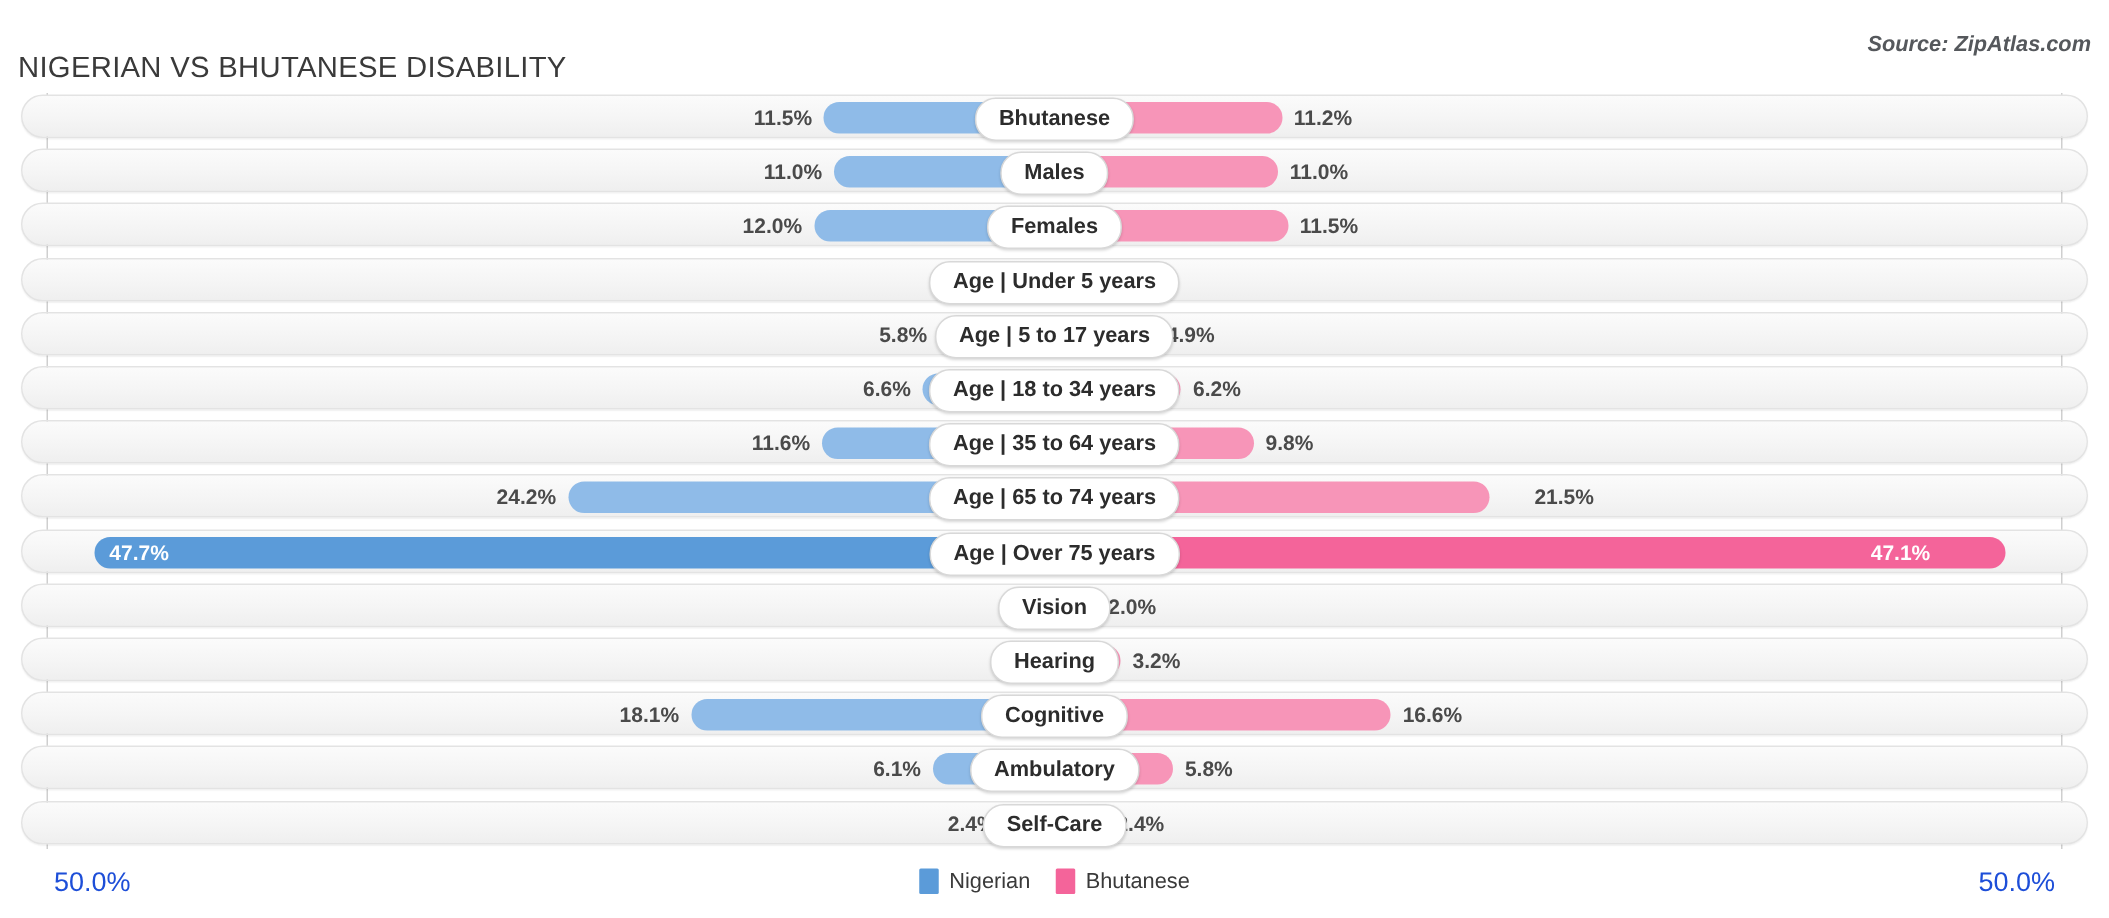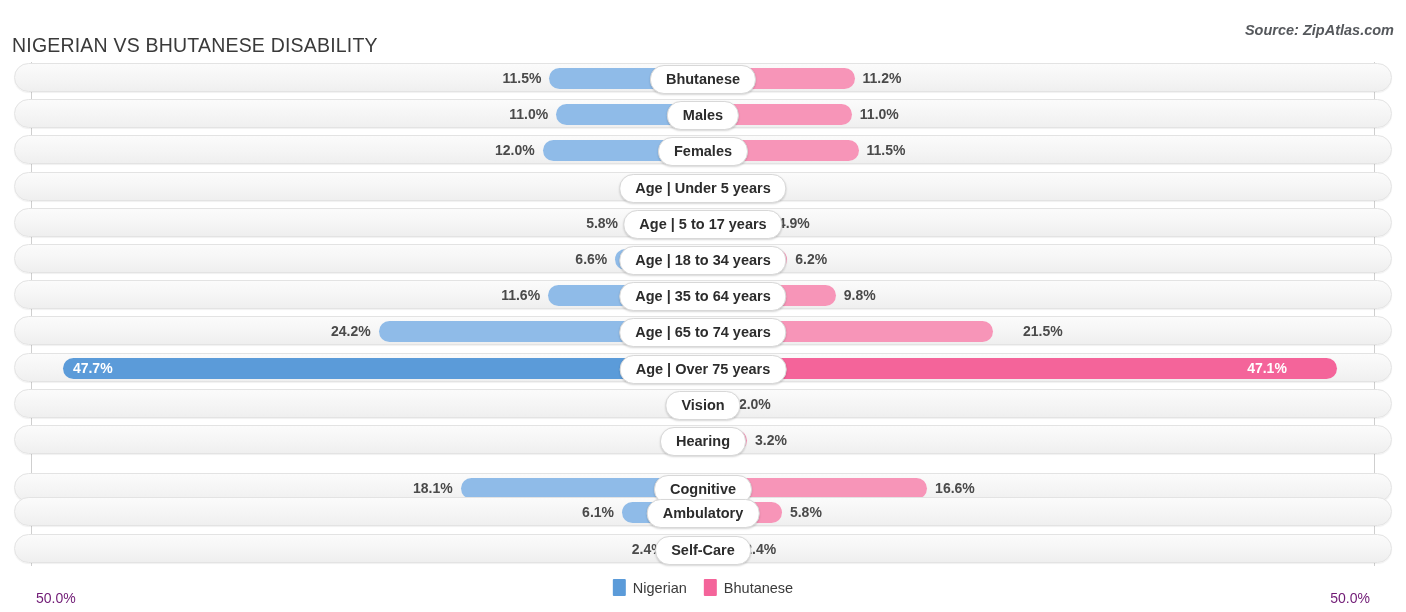--- a/index.html
+++ b/index.html
@@ -75,22 +75,22 @@
     font-size:14.5px; color:#2c2c2c;
     padding:0 15px;
     white-space:nowrap;
     z-index:5;
   }
   
   #footer{
     position:absolute; left:0; top:570px; width:1406px; height:42px;
   }
   .axis-tick{
-    position:absolute; top:20px;
-    font-size:14px; color:#701a75; white-space:nowrap;
+    position:absolute; top:8px;
+    font-size:18px; color:#1d4ed8; white-space:nowrap;
   }
   #tick-left { left:36px; }
   #tick-right{ right:36px; }
   #legend{
     position:absolute; left:50%; transform:translateX(-50%); top:9px;
     display:flex; align-items:center; gap:17px;
     white-space:nowrap;
   }
   .legend-item{ display:flex; align-items:flex-end; gap:7px; }
   .legend-swatch{ width:13px; height:17px; border-radius:1px; display:block; }
@@ -198,21 +198,21 @@
         <div class="pill">Vision</div>
       </div>
       <div class="row" style="top: 367px;">
         <div class="bars">
           <div class="bar left" style="left: 654.056px; width: 34.944px; background: rgb(143, 187, 232);"></div>
           <div class="bar right" style="left: 689px; width: 43.008px; background: rgb(247, 149, 184);"></div>
           <div class="val right" style="left: 740.008px; width: 120px;">3.2%</div>
         </div>
         <div class="pill">Hearing</div>
       </div>
-      <div class="row" style="top: 403.2px; margin-top: 12px;">
+      <div class="row" style="top: 403.2px;">
         <div class="bars">
           <div class="bar left" style="left: 445.736px; width: 243.264px; background: rgb(143, 187, 232);"></div>
           <div class="bar right" style="left: 689px; width: 223.104px; background: rgb(247, 149, 184);"></div>
           <div class="val left" style="left: 317.736px; width: 120px;">18.1%</div>
           <div class="val right" style="left: 920.104px; width: 120px;">16.6%</div>
         </div>
         <div class="pill">Cognitive</div>
       </div>
       <div class="row" style="top: 439.4px;">
         <div class="bars">

